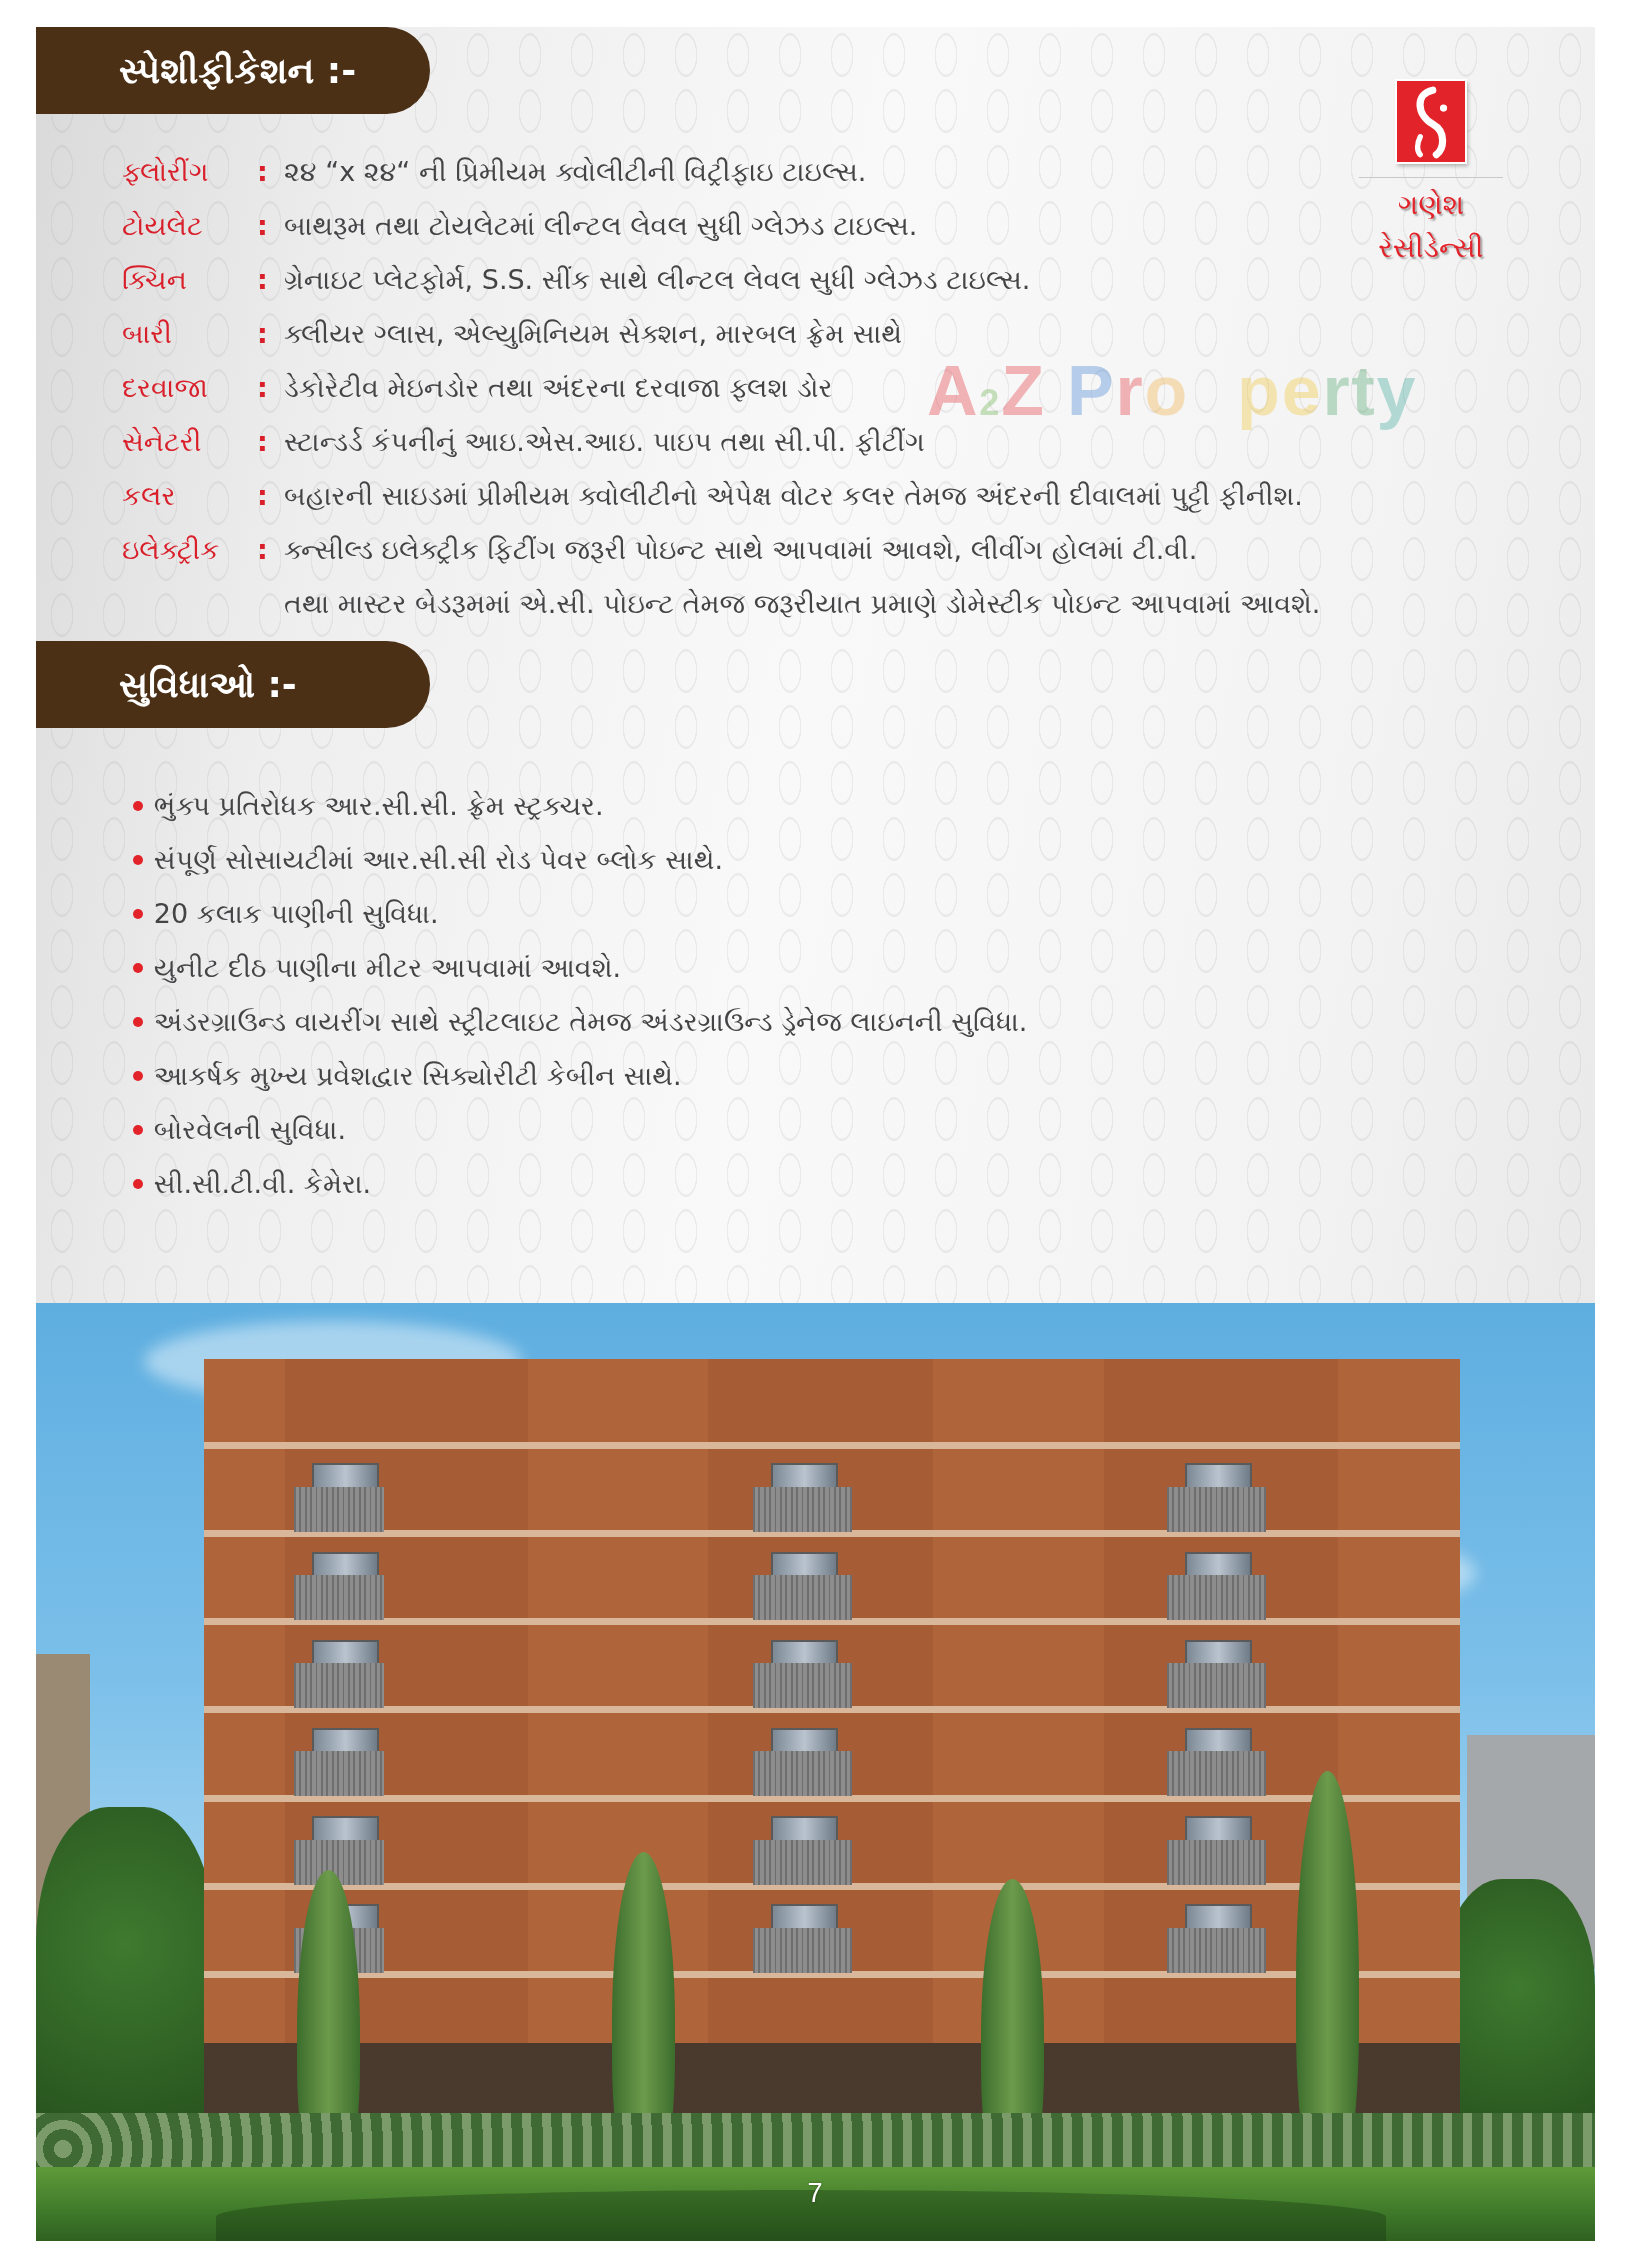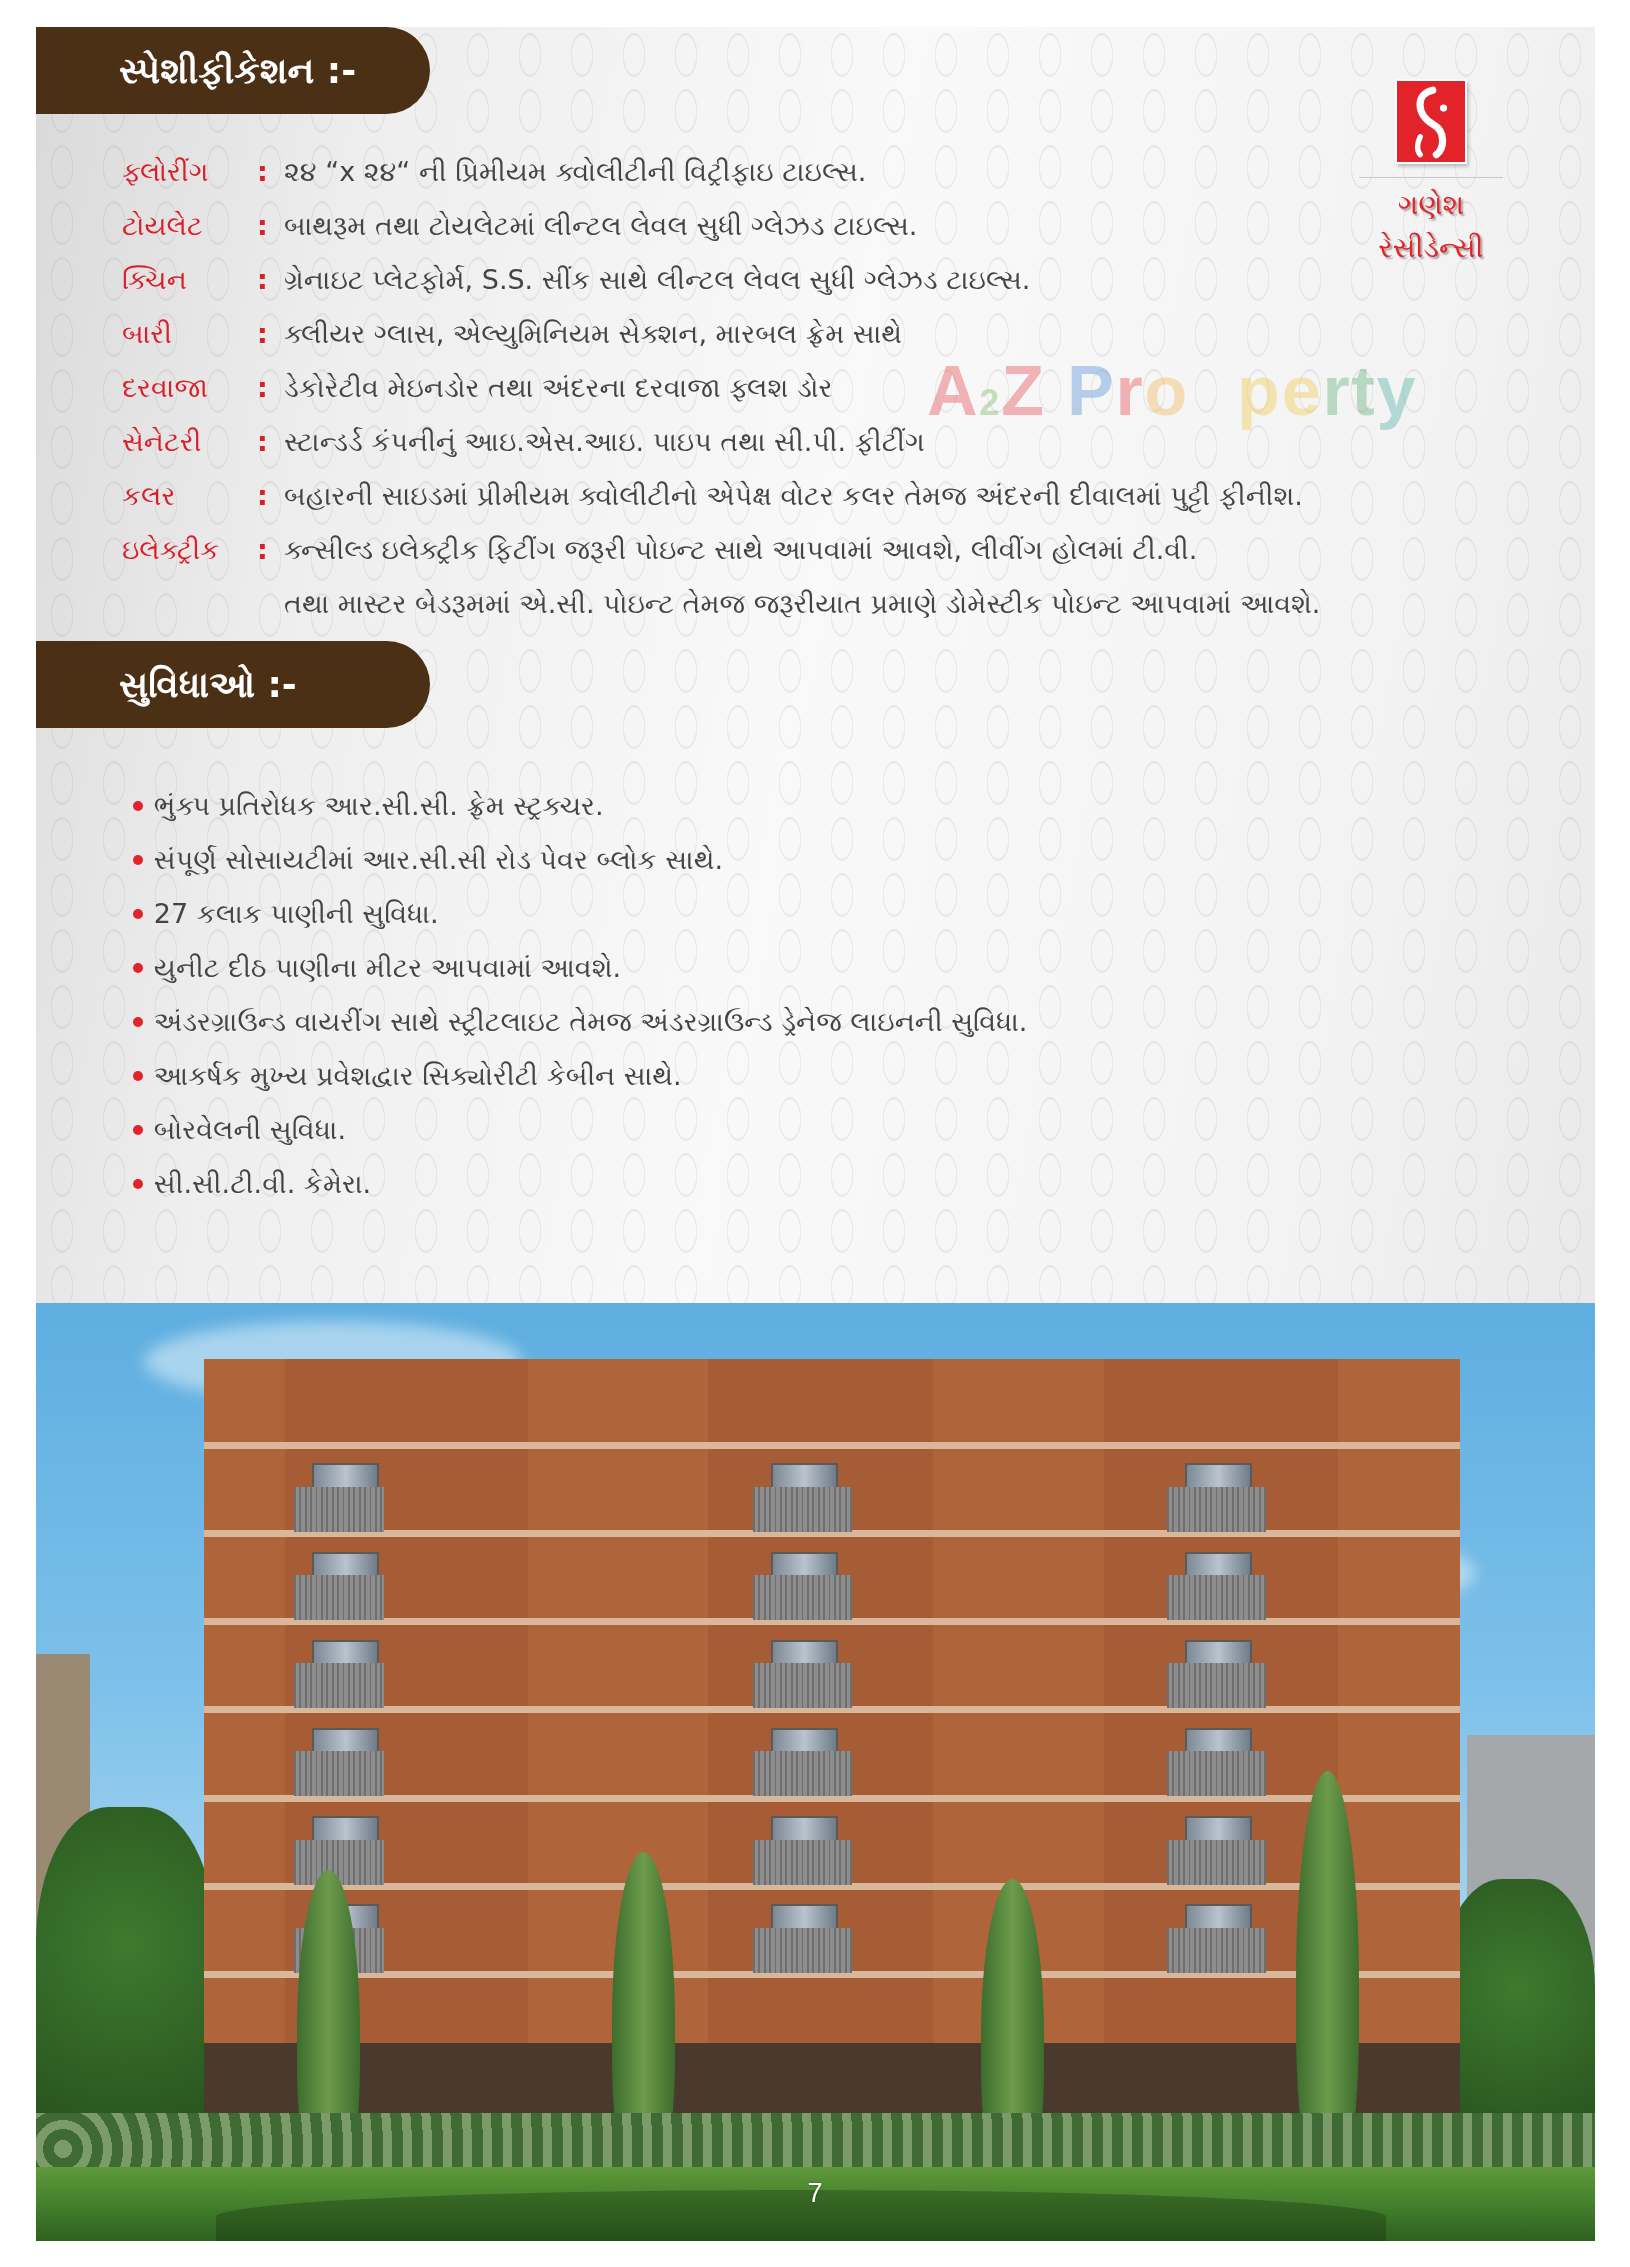--- a/index.html
+++ b/index.html
@@ -199,21 +199,21 @@
     <div class="amen-item">
         <span class="bullet"></span>
         <span>ભુંક્પ પ્રતિરોધક આર.સી.સી. ફ્રેમ સ્ટ્રક્ચર.</span>
       </div>
     <div class="amen-item">
         <span class="bullet"></span>
         <span>સંપૂર્ણ સોસાયટીમાં આર.સી.સી રોડ પેવર બ્લોક સાથે.</span>
       </div>
     <div class="amen-item">
         <span class="bullet"></span>
-        <span>27 કલાક પાણીની સુવિધા.</span>
+        <span>20 કલાક પાણીની સુવિધા.</span>
       </div>
     <div class="amen-item">
         <span class="bullet"></span>
         <span>યુનીટ દીઠ પાણીના મીટર આપવામાં આવશે.</span>
       </div>
     <div class="amen-item">
         <span class="bullet"></span>
         <span>અંડરગ્રાઉન્ડ વાયરીંગ સાથે સ્ટ્રીટલાઇટ તેમજ અંડરગ્રાઉન્ડ ડ્રેનેજ લાઇનની સુવિધા.</span>
       </div>
     <div class="amen-item">

